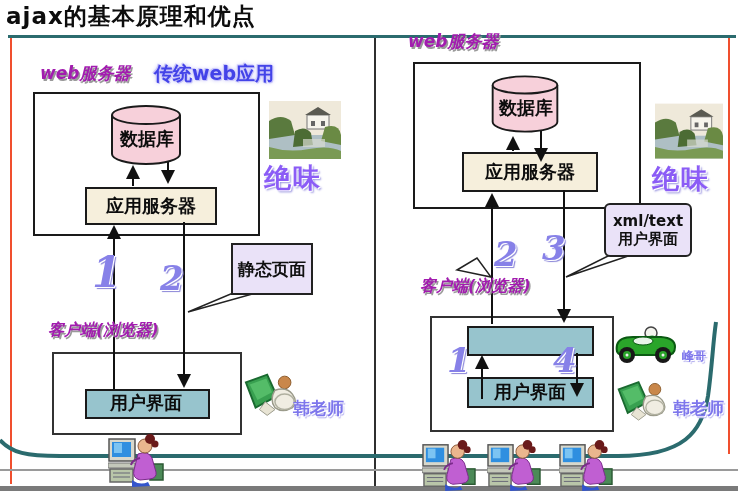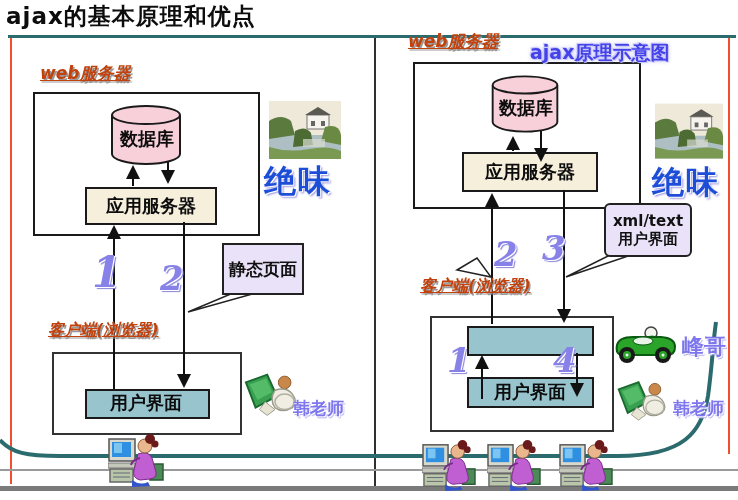--- a/index.html
+++ b/index.html
@@ -18,27 +18,27 @@
   .grayline{left:0;top:469px;width:738px;height:2px;background:#9a9a9a;}
   .bottomband{left:0;top:486px;width:738px;height:5px;background:#7a7a7a;}
   
   .box{position:absolute;border:2px solid #1a1a1a;background:transparent;}
   .fill-beige{background:#f6efdc;}
   .fill-teal{background:#97c4cd;}
   .callout{position:absolute;border:2px solid #222;background:#eae2f8;z-index:6;
            display:flex;align-items:center;justify-content:center;flex-direction:column;
            font-weight:bold;color:#111;text-align:center;}
   .boxlabel{position:absolute;font-weight:bold;font-size:18px;color:#0d0d0d;white-space:nowrap;z-index:7;}
-  .server-label{font-size:17px;font-weight:bold;font-style:italic;color:#c2410c;
-                text-shadow:1.5px 1.5px 0 #9a9a9a;white-space:nowrap;z-index:7;text-decoration:underline;}
+  .server-label{font-size:17px;font-weight:bold;font-style:italic;color:#a21caf;
+                text-shadow:1.5px 1.5px 0 #9a9a9a;white-space:nowrap;z-index:7;}
   .caption{font-size:19px;font-weight:bold;color:#4343e8;white-space:nowrap;z-index:7;
            text-shadow:1px 1px 0 #c9c6fa,-1px -1px 0 #c9c6fa,0 0 4px #aaa8f2;}
   .num{font-family:"DejaVu Serif",serif;font-weight:bold;font-style:italic;color:#8781e8;z-index:7;
        text-shadow:1px 1px 0 #ffffff,2px 2px 1px #8a86d8;}
-  .watermark{font-size:32px;font-weight:bold;color:#1d4ed8;letter-spacing:2px;z-index:7;
+  .watermark{font-size:27px;font-weight:bold;color:#8b5cf6;letter-spacing:2px;z-index:7;
              text-shadow:1px 1px 0 #fff,2px 2px 2px #9a95e0;}
   .name-tag{font-size:17px;font-weight:bold;color:#7d76ec;white-space:nowrap;z-index:7;
             text-shadow:1px 1px 0 #fff,1.5px 1.5px 1px #b0abee;}
   .note{font-size:17px;color:#1a1a1a;line-height:1.25;z-index:7;}
   .overlay{left:0;top:0;width:738px;height:500px;z-index:5;pointer-events:none;}
   .underlay{left:0;top:0;width:738px;height:500px;z-index:1;pointer-events:none;}
   .icon{z-index:6;}
 </style>
 </head>
 <body>
@@ -106,38 +106,39 @@
   <div class="abs rightline"></div>
   <div class="abs divider"></div>
   <div class="abs grayline"></div>
   <div class="abs bottomband"></div>
 
   <svg class="abs underlay">
     <path d="M0,440 C12,453 26,456 60,456 L618,456 C684,456 702,432 708,396 C712,368 713,342 716,322" fill="none" stroke="#2b6b6e" stroke-width="4"></path>
   </svg>
 
   <div class="abs server-label" style="left:40px;top:62px;">web服务器</div>
+  <div class="abs caption" style="left:154px;top:61px;">传统web应用</div>
 
   <div class="box" style="left:33px;top:92px;width:223px;height:140px;"></div>
 
   <div class="abs icon" style="left:105px;top:104px;">
     <svg width="82" height="62" viewBox="0 0 82 62">
       <path d="M7,11 v39 a34,10 0 0 0 68,0 v-39" fill="#f7d0da" stroke="#1a1a1a" stroke-width="2"></path>
       <ellipse cx="41" cy="11" rx="34" ry="9" fill="#f7d0da" stroke="#1a1a1a" stroke-width="2"></ellipse>
     </svg>
   </div>
   <div class="boxlabel" style="left:120px;top:127px;">数据库</div>
 
   <div class="box fill-beige" style="left:85px;top:187px;width:128px;height:34px;"></div>
   <div class="boxlabel" style="left:106px;top:194px;">应用服务器</div>
 
   <div class="abs num" style="left:92px;top:248px;font-size:42px;">1</div>
   <div class="abs num" style="left:160px;top:258px;font-size:34px;">2</div>
 
-  <div class="callout" style="left:222px;top:243px;width:78px;height:48px;font-size:17px;">
+  <div class="callout" style="left:231px;top:243px;width:78px;height:48px;font-size:17px;">
     <span>静态页面</span>
   </div>
 
   <div class="abs server-label" style="left:48px;top:320px;font-size:16px;">客户端(浏览器)</div>
   <div class="box" style="left:52px;top:352px;width:186px;height:79px;border-color:#333;"></div>
   <div class="box fill-teal" style="left:85px;top:389px;width:121px;height:26px;"></div>
   <div class="boxlabel" style="left:110px;top:391px;">用户界面</div>
 
   <div class="abs icon" style="left:268px;top:101px;">
     <svg width="74" height="58">
@@ -153,21 +154,20 @@
   </div>
   <div class="abs name-tag" style="left:293px;top:397px;">韩老师</div>
 
   <div class="abs icon" style="left:108px;top:434px;">
     <svg width="56" height="54">
         <use href="#pc-user" width="56" height="54"></use>
       </svg>
   </div>
 
   <div class="abs server-label" style="left:408px;top:30px;">web服务器</div>
-  <div class="abs caption" style="left:530px;top:40px;">ajax原理示意图</div>
 
   <div class="box" style="left:413px;top:62px;width:224px;height:143px;"></div>
 
   <div class="abs icon" style="left:486px;top:74px;">
     <svg width="78" height="60" viewBox="0 0 82 62">
       <path d="M7,11 v39 a34,10 0 0 0 68,0 v-39" fill="#f7d0da" stroke="#1a1a1a" stroke-width="2"></path>
       <ellipse cx="41" cy="11" rx="34" ry="9" fill="#f7d0da" stroke="#1a1a1a" stroke-width="2"></ellipse>
     </svg>
   </div>
   <div class="boxlabel" style="left:499px;top:96px;">数据库</div>
@@ -199,21 +199,21 @@
         <use href="#scenery" width="68" height="56"></use>
       </svg>
   </div>
   <div class="abs watermark" style="left:652px;top:161px;">绝味</div>
 
   <div class="abs icon" style="left:613px;top:323px;">
     <svg width="66" height="44">
         <use href="#car" width="66" height="44"></use>
       </svg>
   </div>
-  <div class="abs name-tag" style="left:682px;top:332px;font-size:22px;">峰哥</div>
+  <div class="abs name-tag" style="left:682px;top:348px;font-size:12px;">峰哥</div>
 
   <div class="abs icon" style="left:615px;top:380px;">
     <svg width="58" height="44">
         <use href="#teacher" width="58" height="44"></use>
       </svg>
   </div>
   <div class="abs name-tag" style="left:673px;top:397px;">韩老师</div>
 
   <div class="abs icon" style="left:422px;top:440px;">
     <svg width="54" height="52">

